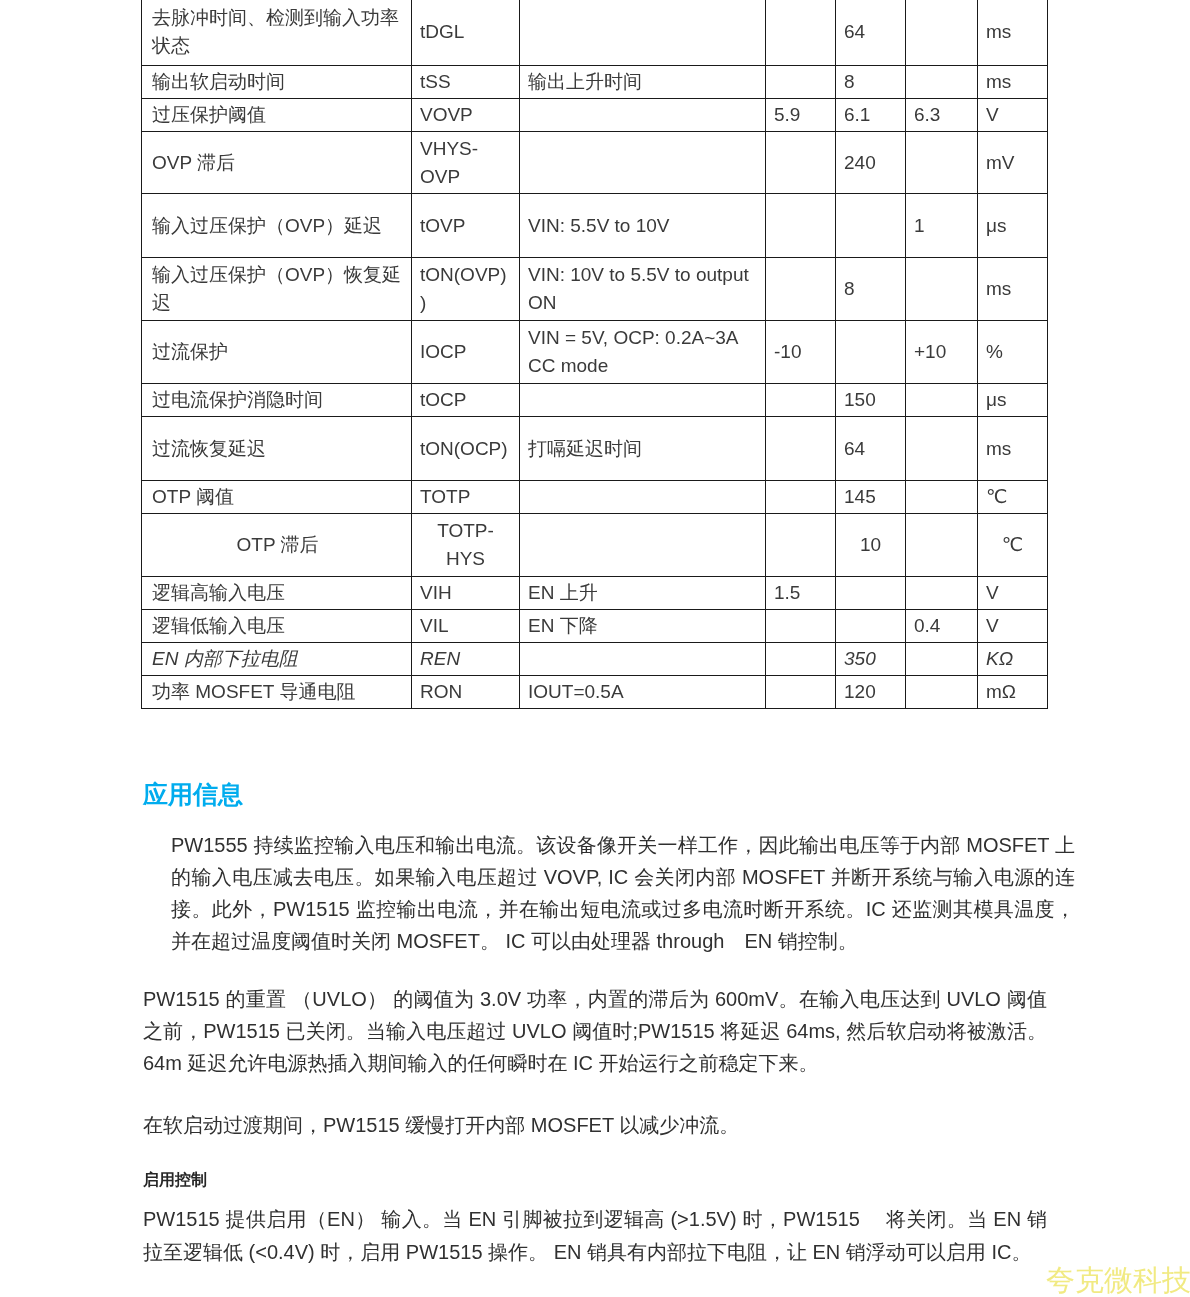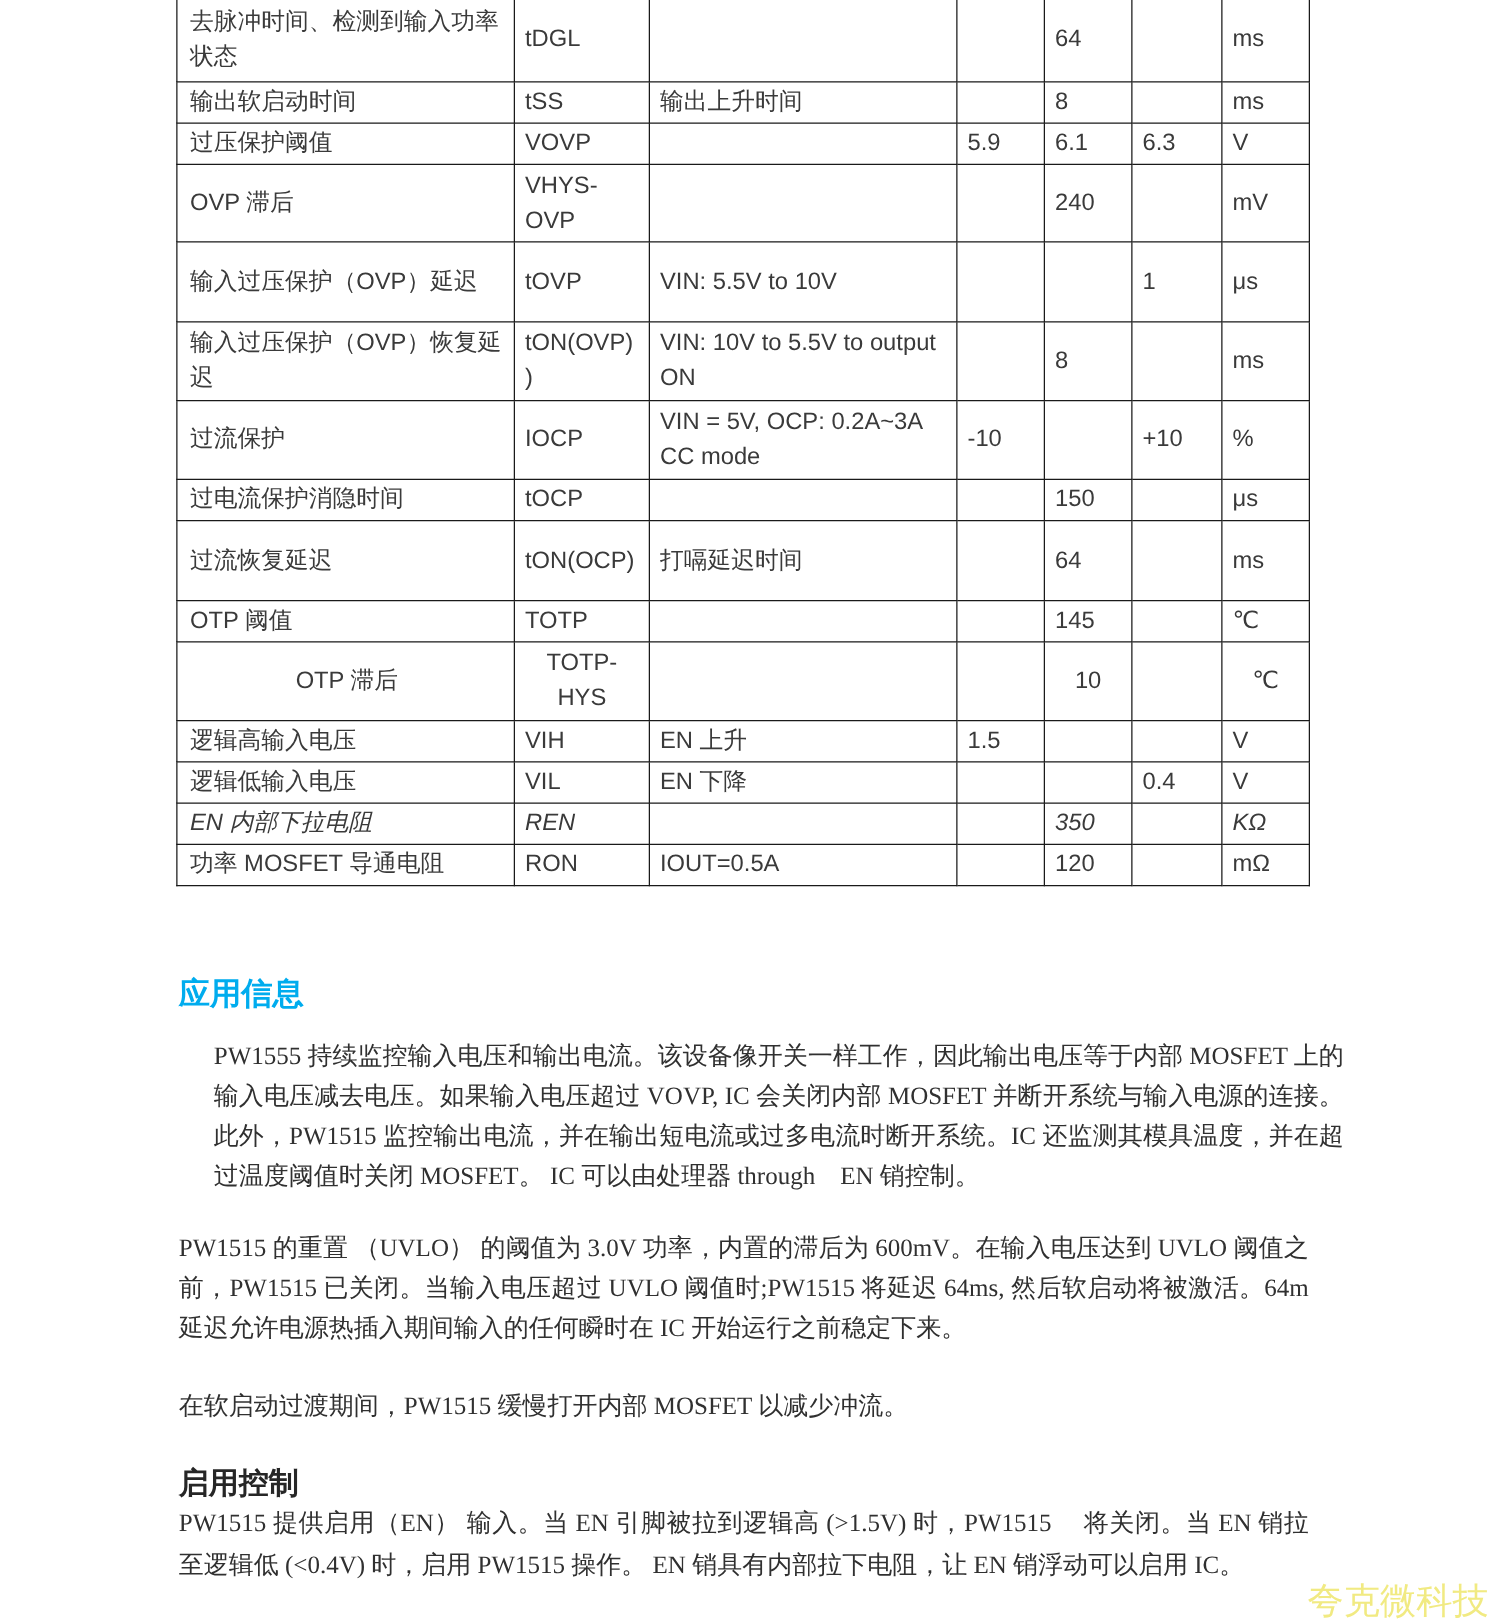--- a/index.html
+++ b/index.html
@@ -43,39 +43,39 @@
   .spec-table tbody tr:nth-child(8){height:32px;}
   .spec-table tbody tr:nth-child(9){height:64px;}
   .spec-table tbody tr:nth-child(10){height:32px;}
   .spec-table tbody tr:nth-child(11){height:63px;text-align:center;}
   .spec-table tbody tr:nth-child(12){height:33px;}
   .spec-table tbody tr:nth-child(13){height:32px;}
   .spec-table tbody tr:nth-child(14){height:33px;font-style:italic;}
   .spec-table tbody tr:nth-child(15){height:32px;margin-top:28px;}
 
   
-  .abs{position:absolute;left:143px;width:904px;font-family:Liberation Serif, serif;}
+  .abs{position:absolute;left:143px;width:904px;}
   .section-heading{
     top:778px;
     font-size:25px;
     font-weight:bold;
     color:#00acee;
   }
   .body-para{
     font-size:20px;
     line-height:32px;
     color:#303030;
     text-align:justify;
   }
   #para1{top:829px;margin-left:28px;}
   #para2{top:983px;}
   #para3{top:1109px;}
   .sub-heading{
     top:1170px;
-    font-size:24px;
+    font-size:16px;
     font-weight:bold;
     color:#262626;
   }
   #para4{top:1203px;line-height:33px;}
 
   .watermark{
     position:absolute;
     left:1046px;
     top:1261px;
     font-size:29px;

